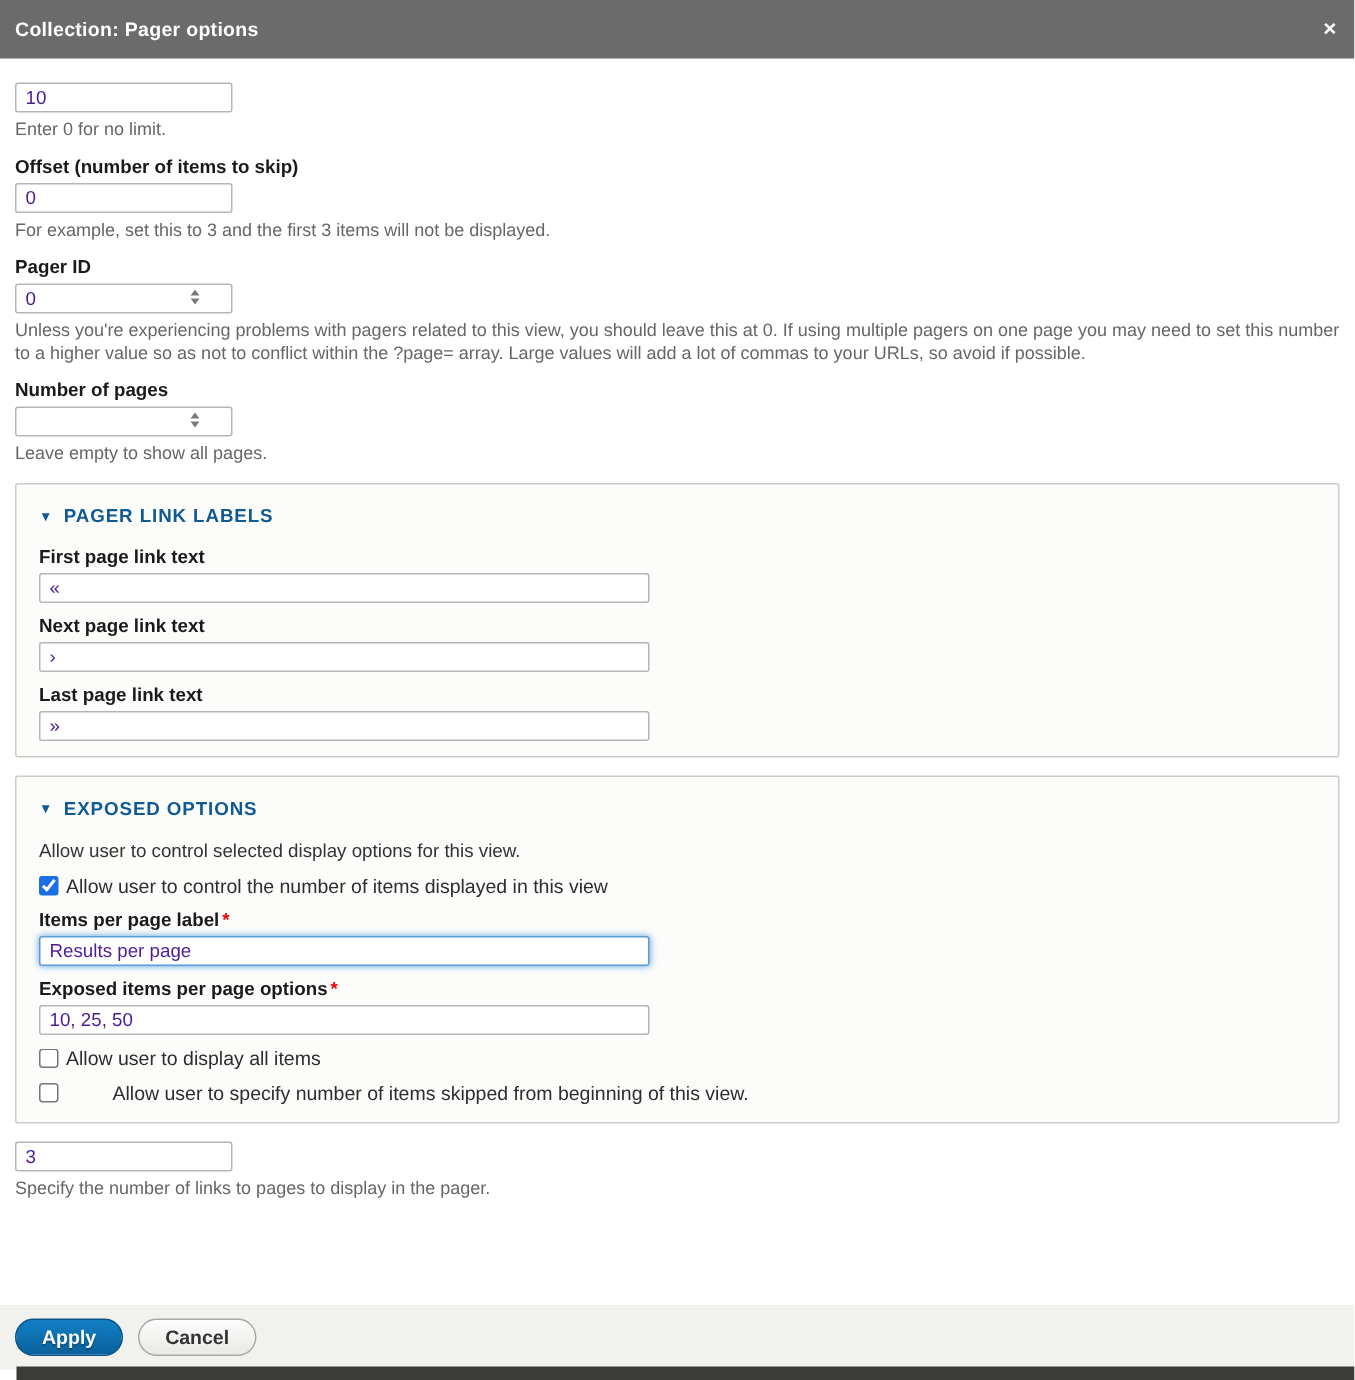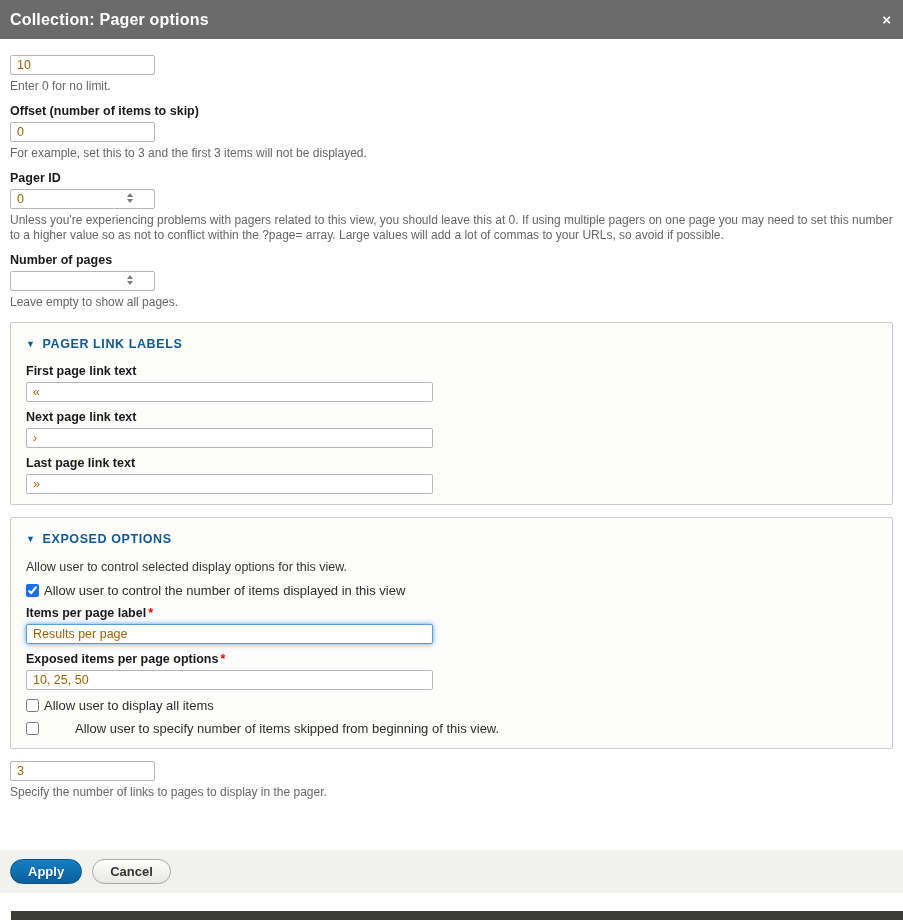--- a/index.html
+++ b/index.html
@@ -19,21 +19,21 @@
     height: 39px;
     background: #6b6b6b;
     display: flex;
     align-items: center;
     justify-content: space-between;
     padding: 0 12px 0 10px;
   }
   .dialog-title {
     color: #fff;
     font-weight: bold;
-    font-size: 16px;
+    font-size: 13px;
     letter-spacing: .2px;
   }
   .close-btn {
     color: #fff;
     font-weight: bold;
     font-size: 15px;
     line-height: 1;
     cursor: pointer;
   }
 
@@ -51,21 +51,21 @@
   }
   .req { color: #ee0000; font-weight: bold; margin-left: 2px; }
 
   input.text {
     height: 20px;
     border: 1px solid #b5b5b5;
     border-radius: 2px;
     padding: 0 6px;
     font-family: "Liberation Sans", sans-serif;
     font-size: 12.5px;
-    color: #a16207;
+    color: #4c1d95;
     background: #fff;
     outline: none;
   }
   .w-num { width: 145px; }
   .w-wide { width: 407px; }
 
   .input-wrap { position: relative; display: inline-block; }
   .spin {
     position: absolute;
     right: 22px; top: 4px;
@@ -123,21 +123,21 @@
   .checkbox-row input[type="checkbox"] {
     width: 13px; height: 13px;
     margin: 0;
     accent-color: #1a6fe4;
   }
   .checkbox-row label { font-weight: normal; font-size: 13px; color: #2d2d2d; }
 
   
   .dialog-footer {
     position: absolute;
-    left: 0; right: 0; bottom: 27px;
+    left: 0; right: 0; bottom: 7px;
     height: 43px;
     background: #f1f1ee;
     display: flex;
     align-items: center;
     gap: 10px;
     padding: 0 10px;
   }
   .btn {
     border-radius: 20em;
     font-family: "Liberation Sans", sans-serif;

